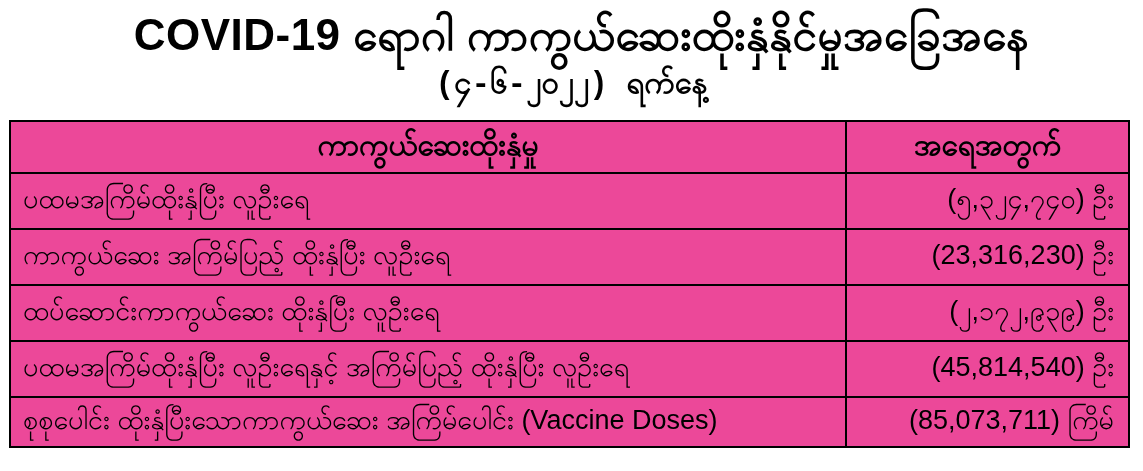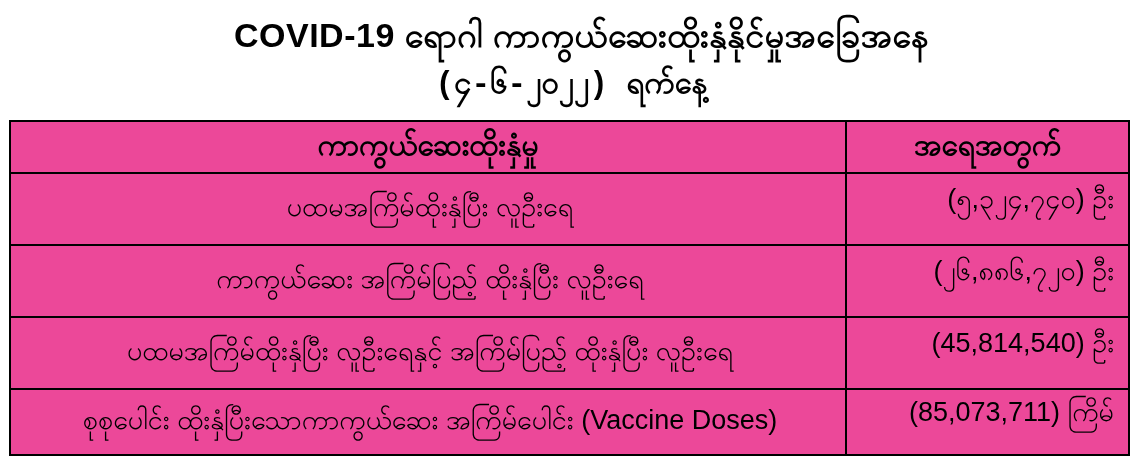--- a/index.html
+++ b/index.html
@@ -15,21 +15,21 @@
     color: #000000;
     font-family: "Liberation Sans", "DejaVu Sans", sans-serif;
     overflow: hidden;
   }
   .title-block {
     width: 100%;
     text-align: center;
     padding-top: 10px;
   }
   .title-line1 {
-    font-size: 34px;
+    font-size: 44px;
     font-weight: bold;
     line-height: 50px;
     letter-spacing: 0.5px;
     padding-left: 20px;
   }
   .title-line2 {
     font-size: 31px;
     font-weight: bold;
     line-height: 50px;
     font-family: Liberation Mono, monospace;
@@ -55,28 +55,28 @@
   th.header-cell {
     height: 50px;
     font-size: 30px;
     font-weight: bold;
     text-align: center;
     padding: 0 6px;
   }
   td.label-cell {
     height: 54px;
     font-size: 27px;
-    text-align: center;
+    text-align: left;
     padding: 0 8px 0 12px;
   }
   td.value-cell {
     height: 54px;
     font-size: 27px;
     text-align: right;
-    padding: 0 14px 16px 6px;
+    padding: 0 14px 0 6px;
   }
   tr.row-total td.label-cell,
   tr.row-total td.value-cell {
     height: 48px;
   }
 </style>
 </head>
 <body>
 
 <div class="page">
@@ -97,21 +97,25 @@
         <th class="header-cell">အရေအတွက်</th>
       </tr>
     </thead>
     <tbody>
       <tr>
         <td class="label-cell">ပထမအကြိမ်ထိုးနှံပြီး လူဦးရေ</td>
         <td class="value-cell">(၅,၃၂၄,၇၄၀) ဦး</td>
       </tr>
       <tr>
         <td class="label-cell">ကာကွယ်ဆေး အကြိမ်ပြည့် ထိုးနှံပြီး လူဦးရေ</td>
-        <td class="value-cell">(၂၆,၈၈၆,၇၂၀) ဦး</td>
+        <td class="value-cell">(23,316,230) ဦး</td>
+      </tr>
+      <tr>
+        <td class="label-cell">ထပ်ဆောင်းကာကွယ်ဆေး ထိုးနှံပြီး လူဦးရေ</td>
+        <td class="value-cell">(၂,၁၇၂,၉၃၉) ဦး</td>
       </tr>
       <tr>
         <td class="label-cell">ပထမအကြိမ်ထိုးနှံပြီး လူဦးရေနှင့် အကြိမ်ပြည့် ထိုးနှံပြီး လူဦးရေ</td>
         <td class="value-cell">(45,814,540) ဦး</td>
       </tr>
       <tr class="row-total">
         <td class="label-cell">စုစုပေါင်း ထိုးနှံပြီးသောကာကွယ်ဆေး အကြိမ်ပေါင်း (Vaccine Doses)</td>
         <td class="value-cell">(85,073,711) ကြိမ်</td>
       </tr>
     </tbody>

